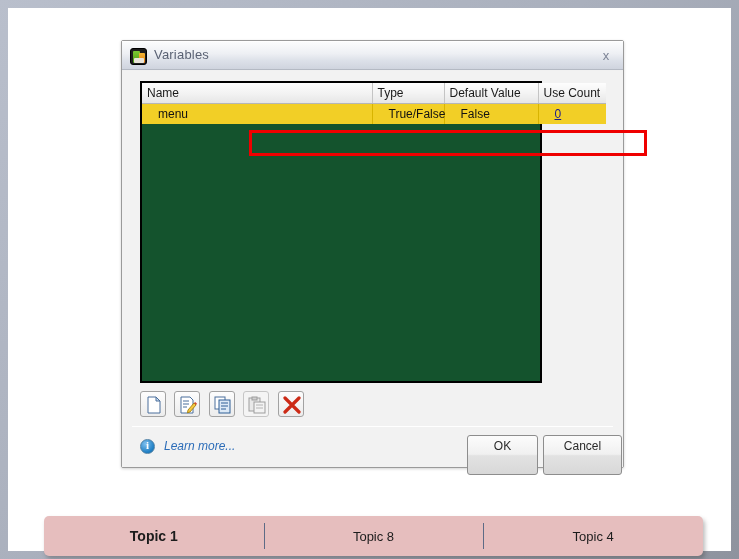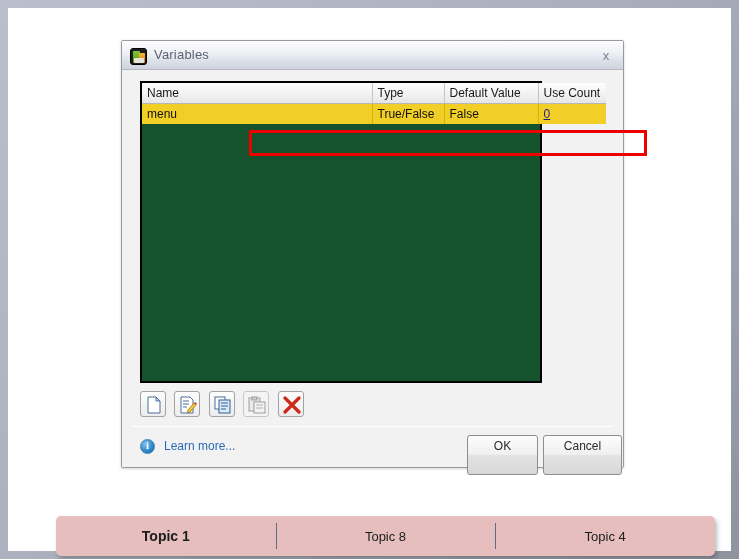--- a/index.html
+++ b/index.html
@@ -117,21 +117,21 @@
     border-bottom: 1px solid #b6b6b6;
     text-align: left;
     font-weight: normal;
     color: #1a1a1a;
     padding: 0 0 0 5px;
     font-size: 12px;
   }
   table.vtable th:last-child { border-right: none; margin-top: 36px; }
   table.vtable td {
     height: 21px;
-    padding: 0 0 0 5px;
+    padding: 0 0 0 16px;
     font-size: 12px;
     color: #121212;
     border-right: 1px solid #d8b400;
   }
   tr.sel td {
     background: #f2cf26;
   }
   tr.sel td:last-child { border-right: none; }
   a.count-link {
     color: #1a1a8c;
@@ -198,20 +198,21 @@
     font-size: 11px;
     font-weight: bold;
     font-family: "Liberation Serif", serif;
   }
   .learn-more {
     position: absolute;
     left: 42px; top: 368px;
     font-size: 12px;
     color: #2b6cb8;
     cursor: pointer;
+    font-style: italic;
   }
 
   .dbtn {
     position: absolute;
     top: 364px;
     height: 40px;
     background: linear-gradient(to bottom, #fcfcfc 0%, #f0f0f0 48%, #e2e2e2 52%, #d8d8d8 100%);
     border: 1px solid #8d8d8d;
     border-radius: 3px;
     font-size: 12px;
@@ -226,21 +227,20 @@
 
   
   #tabbar {
     position: absolute;
     left: 36px; top: 508px;
     width: 659px; height: 40px;
     background: #e6bebe;
     border-radius: 5px;
     box-shadow: 2px 3px 4px rgba(60,60,60,.35);
     display: flex;
-    margin-left: 12px;
   }
   .topic-tab {
     flex: 1;
     position: relative;
     font-size: 13px;
     color: #1c1c1c;
     display: flex;
     align-items: center;
     justify-content: center;
     cursor: pointer;

